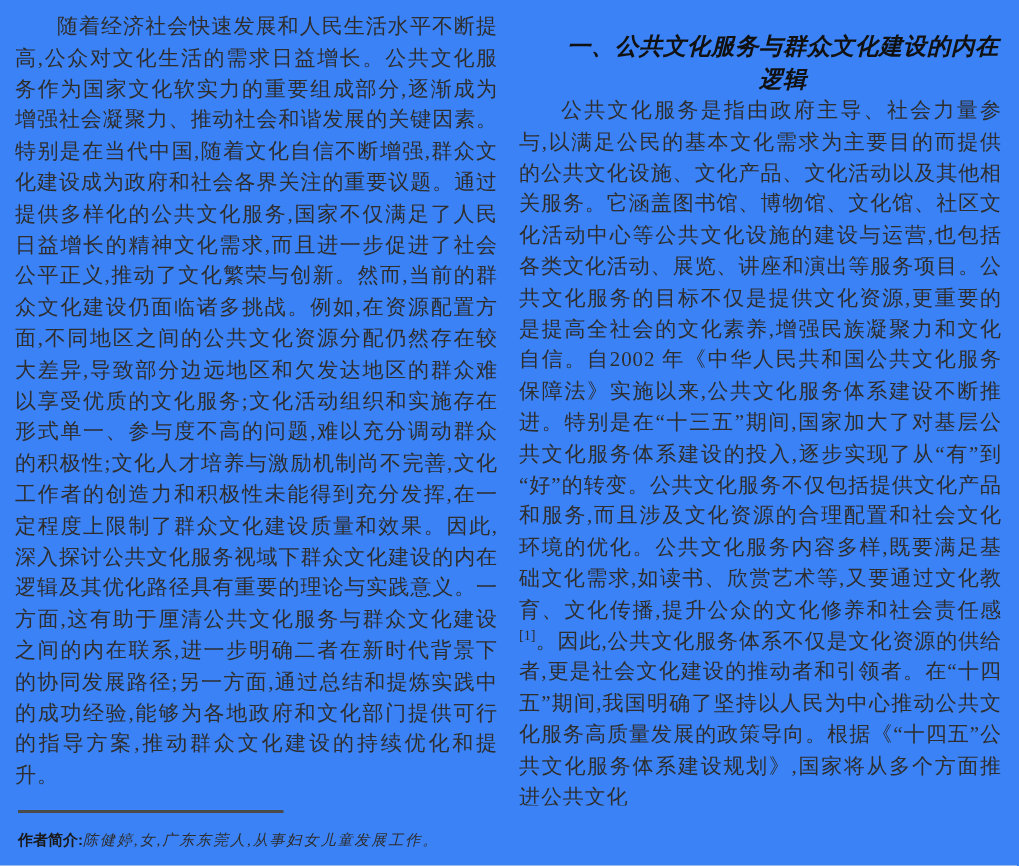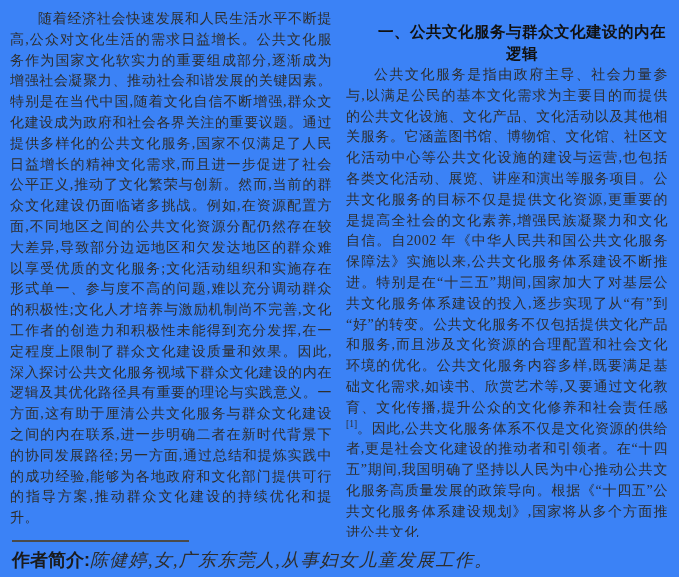--- a/index.html
+++ b/index.html
@@ -37,20 +37,21 @@
   .section-heading {
     margin: 12px 0 0 0;
     padding-left: 30px;
     text-align: center;
     font-family: "Liberation Sans", sans-serif;
     font-weight: bold;
     font-size: 15.5px;
     line-height: 22px;
     letter-spacing: 0.5px;
     color: #111111;
+    font-style: italic;
   }
   .subsection-heading {
     margin: 13px 0 4px 0;
     font-size: 14.5px;
     font-weight: normal;
     font-style: italic;
     line-height: 21px;
     letter-spacing: 1px;
     text-indent: 2em;
     color: #2e2e2e;
@@ -68,21 +69,21 @@
     width: 177px;
     height: 2px;
     background: #4a4a4a;
   }
   .footnote-line {
     position: absolute;
     top: 551px;
     left: 12px;
     right: 28px;
     margin: 0;
-    font-size: 18px;
+    font-size: 10px;
     line-height: 19px;
     color: #2e2e2e;
     white-space: nowrap;
   }
   .fn-label {
     font-family: "Liberation Sans", sans-serif;
     font-weight: bold;
     font-style: normal;
     color: #1a1a1a;
   }

